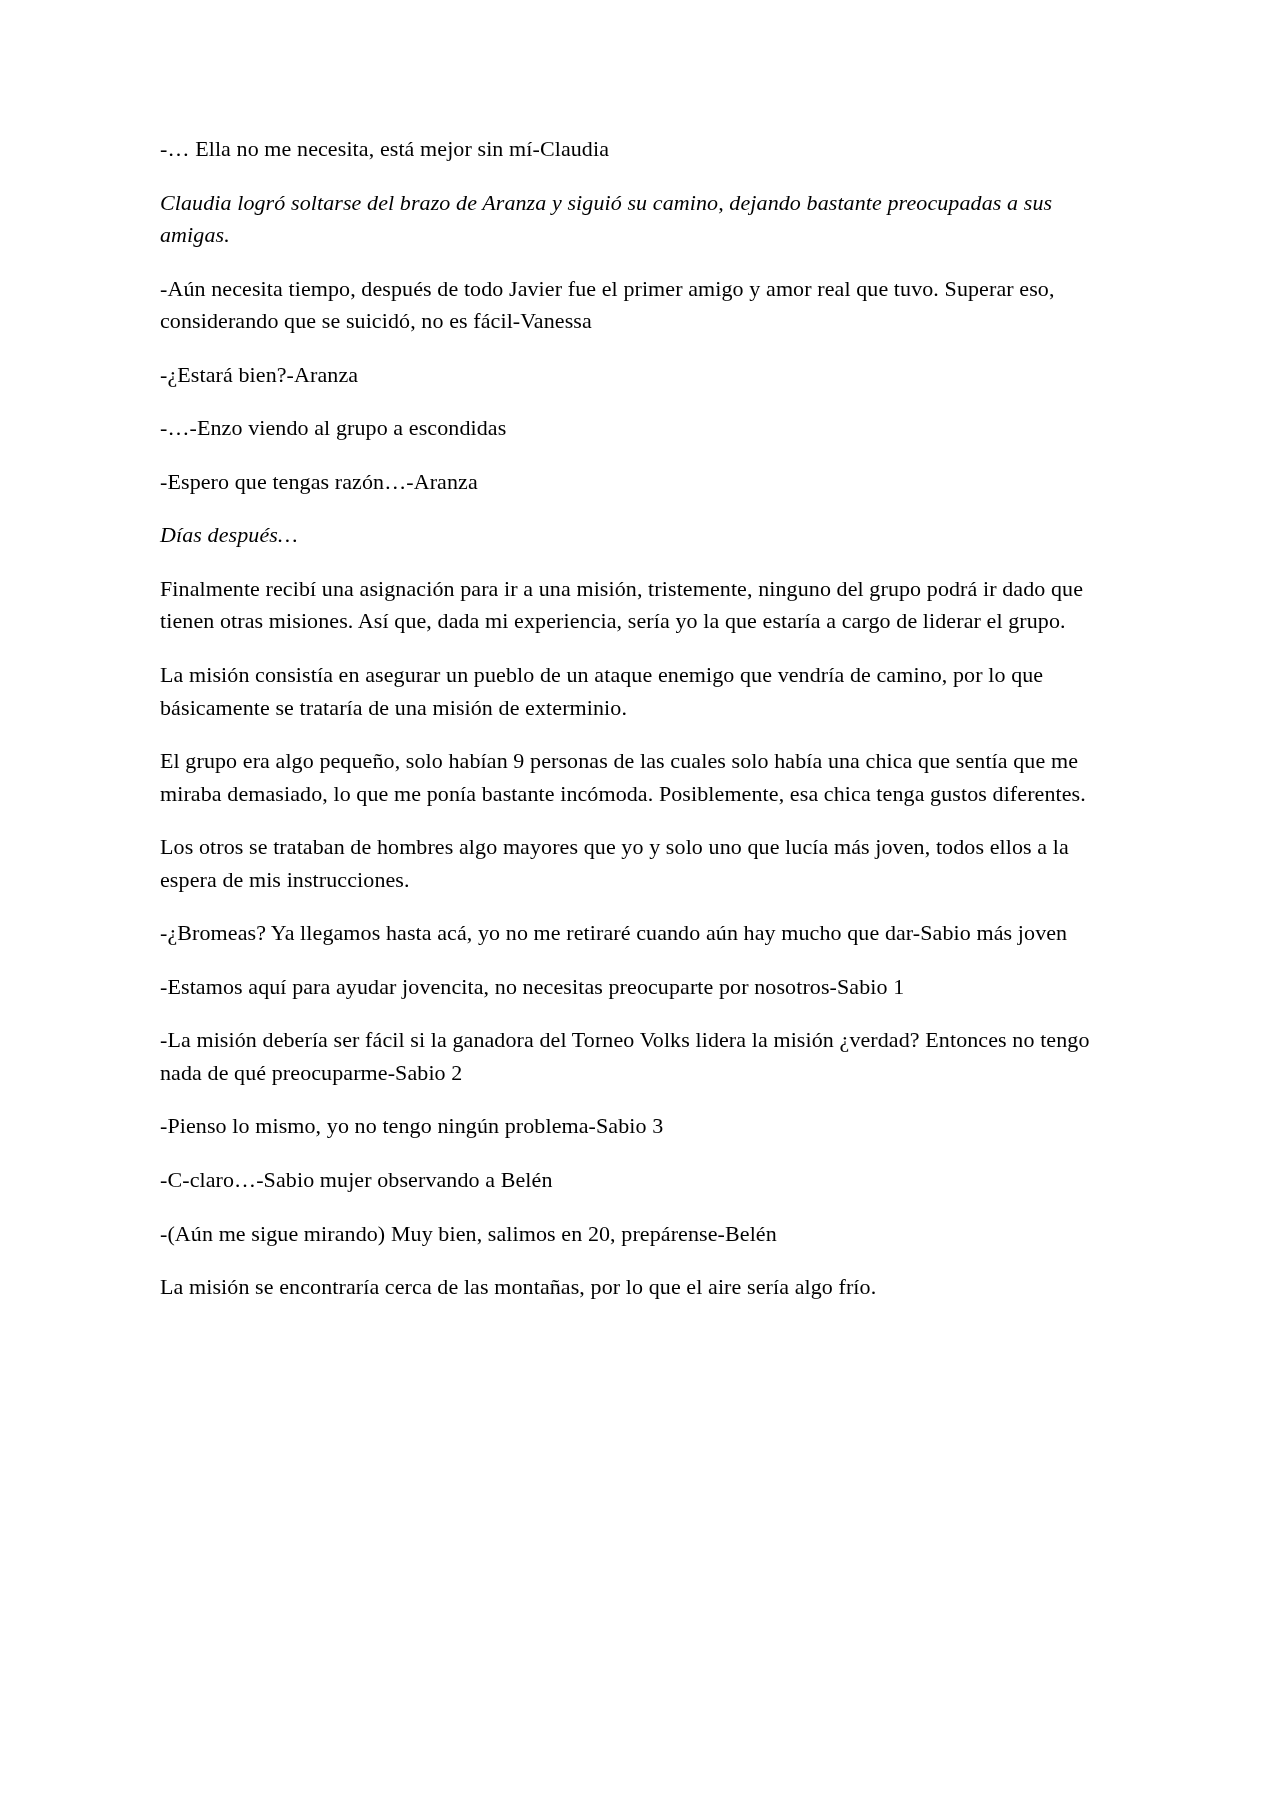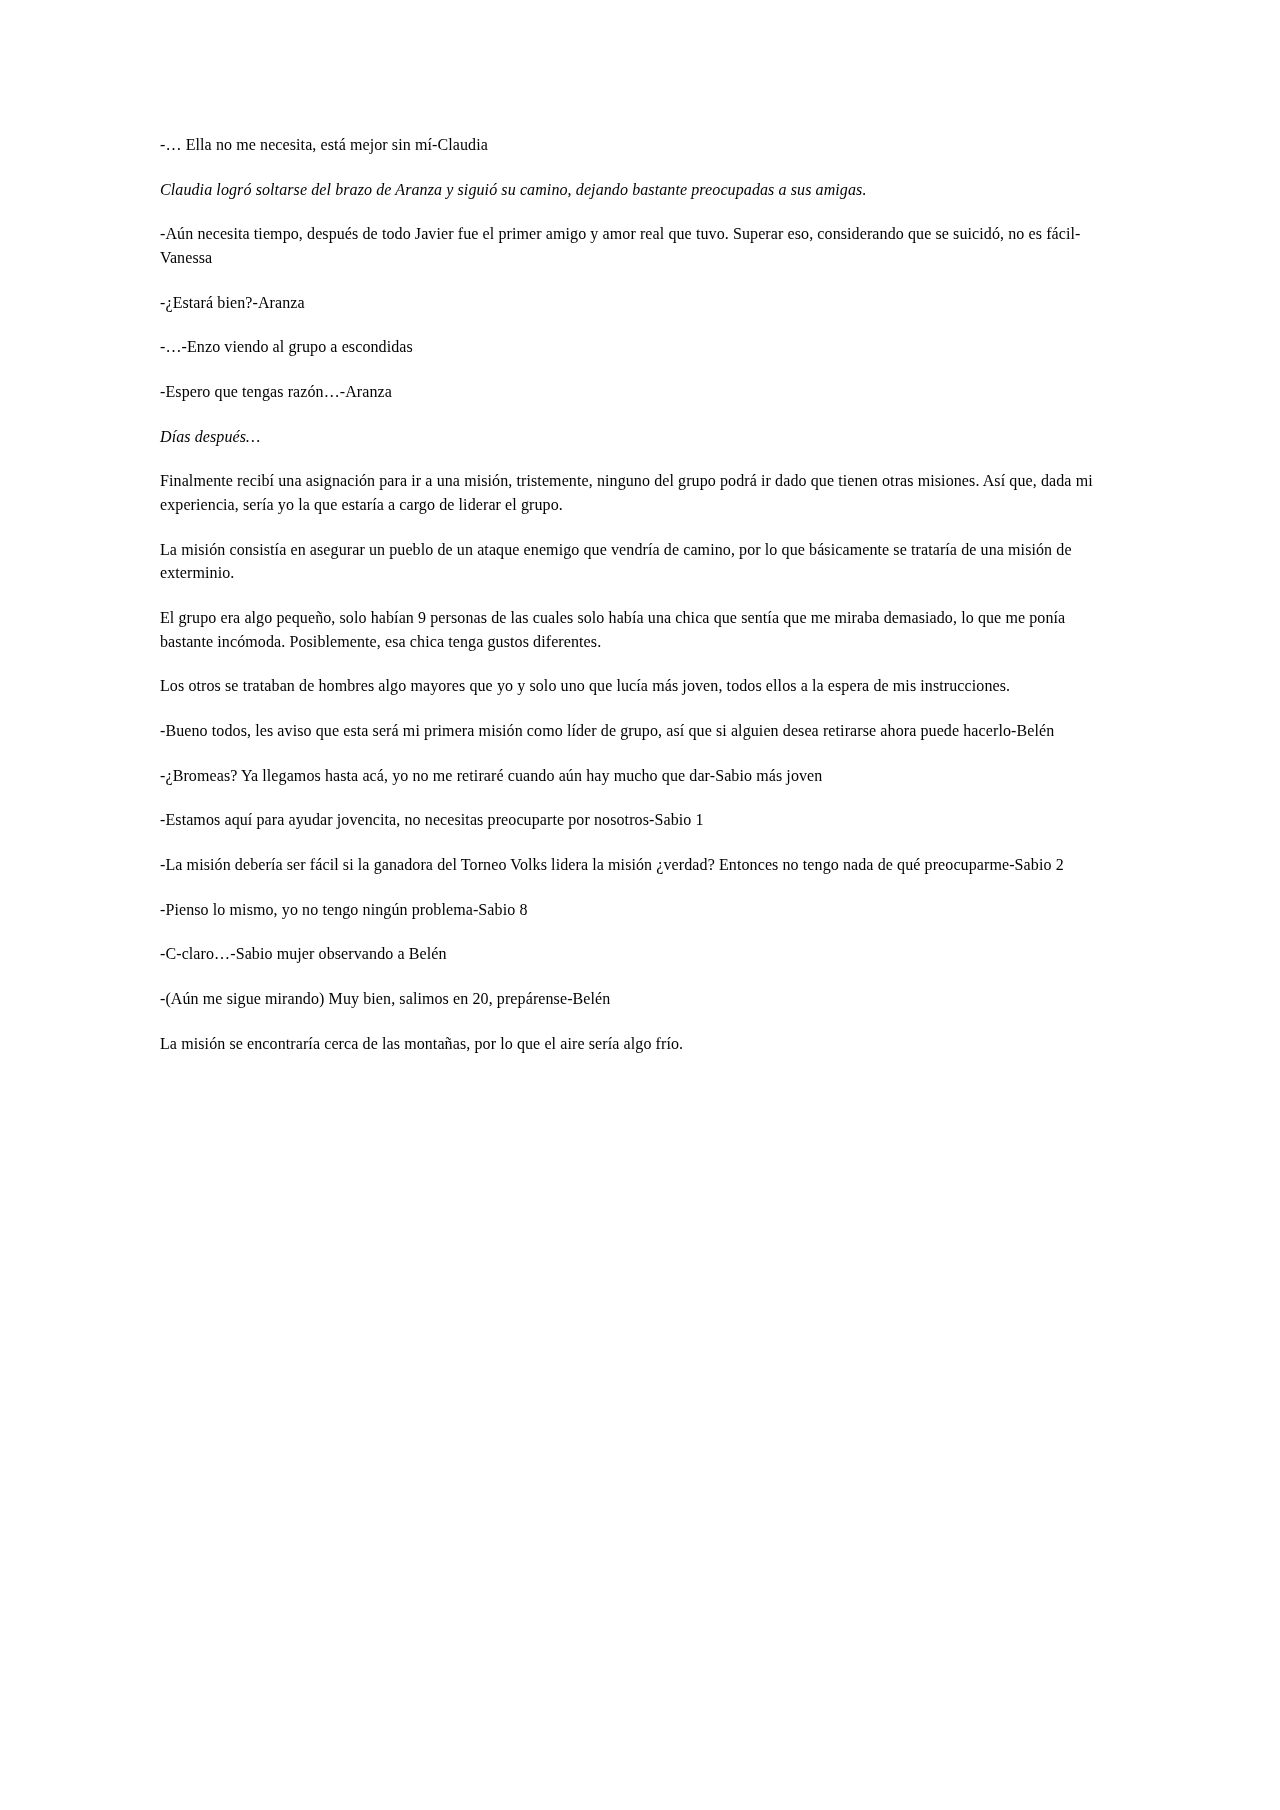--- a/index.html
+++ b/index.html
@@ -11,21 +11,21 @@
   .page {
     width: 1280px;
     min-height: 1810px;
     background: #ffffff;
     padding: 133px 165px 60px 160px;
   }
   .content {
     width: 955px;
   }
   .content p {
-    font-size: 16px;
+    font-size: 22px;
     line-height: 1.48;
     color: #000000;
     margin-bottom: 21px;
     letter-spacing: 0.1px;
   }
   .content p.italic {
     font-style: italic;
   }
   .content p.bold-italic {
     font-style: italic;
@@ -42,22 +42,21 @@
       <p class="italic">Claudia logró soltarse del brazo de Aranza y siguió su camino, dejando bastante preocupadas a sus amigas.</p>
       <p class="normal">-Aún necesita tiempo, después de todo Javier fue el primer amigo y amor real que tuvo. Superar eso, considerando que se suicidó, no es fácil-Vanessa</p>
       <p class="normal">-¿Estará bien?-Aranza</p>
       <p class="normal">-…-Enzo viendo al grupo a escondidas</p>
       <p class="normal">-Espero que tengas razón…-Aranza</p>
       <p class="bold-italic">Días después…</p>
       <p class="normal">Finalmente recibí una asignación para ir a una misión, tristemente, ninguno del grupo podrá ir dado que tienen otras misiones. Así que, dada mi experiencia, sería yo la que estaría a cargo de liderar el grupo.</p>
       <p class="normal">La misión consistía en asegurar un pueblo de un ataque enemigo que vendría de camino, por lo que básicamente se trataría de una misión de exterminio.</p>
       <p class="normal">El grupo era algo pequeño, solo habían 9 personas de las cuales solo había una chica que sentía que me miraba demasiado, lo que me ponía bastante incómoda. Posiblemente, esa chica tenga gustos diferentes.</p>
       <p class="normal">Los otros se trataban de hombres algo mayores que yo y solo uno que lucía más joven, todos ellos a la espera de mis instrucciones.</p>
-      <p class="normal">-Bueno todos, les aviso que esta será mi primera misión como líder de grupo, así que si alguien desea retirarse ahora puede hacerlo-Belén</p>
       <p class="normal">-¿Bromeas? Ya llegamos hasta acá, yo no me retiraré cuando aún hay mucho que dar-Sabio más joven</p>
       <p class="normal">-Estamos aquí para ayudar jovencita, no necesitas preocuparte por nosotros-Sabio 1</p>
       <p class="normal">-La misión debería ser fácil si la ganadora del Torneo Volks lidera la misión ¿verdad? Entonces no tengo nada de qué preocuparme-Sabio 2</p>
-      <p class="normal">-Pienso lo mismo, yo no tengo ningún problema-Sabio 8</p>
+      <p class="normal">-Pienso lo mismo, yo no tengo ningún problema-Sabio 3</p>
       <p class="normal">-C-claro…-Sabio mujer observando a Belén</p>
       <p class="normal">-(Aún me sigue mirando) Muy bien, salimos en 20, prepárense-Belén</p>
       <p class="normal">La misión se encontraría cerca de las montañas, por lo que el aire sería algo frío.</p>
     </div>
 </div>
 
 </body></html>

